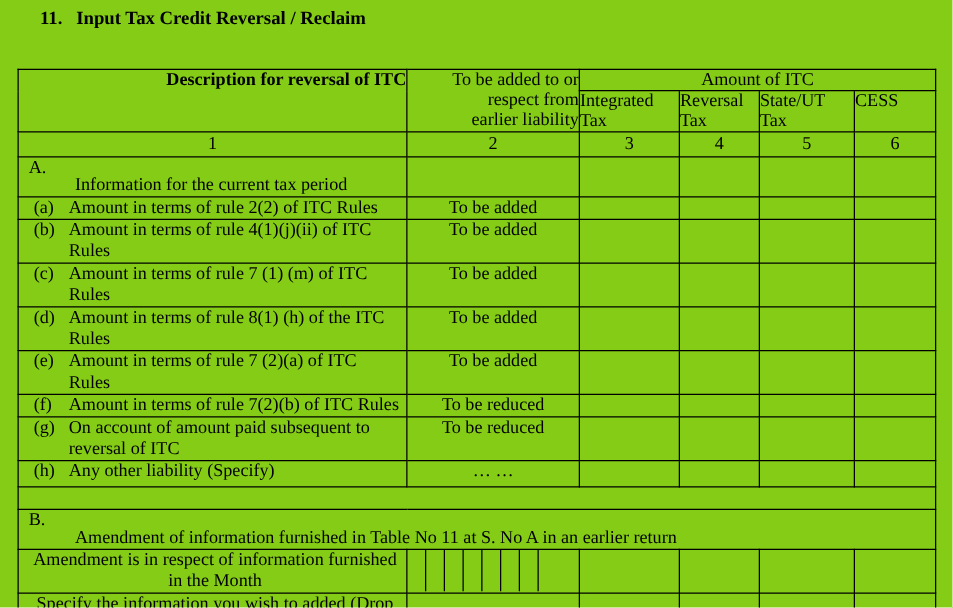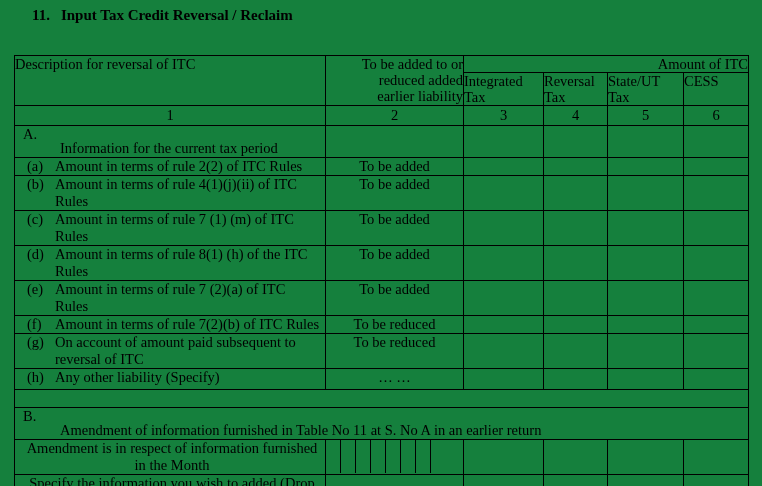--- a/index.html
+++ b/index.html
@@ -3,21 +3,21 @@
 <meta charset="utf-8">
 <style>
   * { box-sizing: border-box; margin: 0; padding: 0; }
   html, body { background: #ffffff; }
   body {
     width: 762px; height: 486px;
     font-family: "Liberation Serif", serif;
     color: #000;
     overflow: hidden;
   }
-  .page { position: relative; width: 762px; height: 486px; background: #15803d; }
+  .page { position: relative; width: 762px; height: 486px; background: #84cc16; }
 
   .doc-title {
     position: absolute; left: 32px; top: 7px;
     font-size: 15px; font-weight: bold;
     white-space: nowrap;
   }
   .doc-title .tnum { display: inline-block; margin-right: 11px; }
 
   table.form {
     position: absolute; left: 14px; top: 55px;
@@ -28,24 +28,24 @@
     line-height: 17px;
   }
   table.form td {
     border: 1px solid #000;
     vertical-align: top;
     padding: 0;
     overflow: hidden;
   }
 
   
-  .hd-desc  { text-align: left; padding-top: 4px; }
+  .hd-desc  { text-align: right; padding-top: 4px; font-weight: bold; }
   .hd-liab  { text-align: right; padding-top: 2px; line-height: 16px; }
   .hd-liab span { display: block; }
-  .hd-amt   { text-align: right; line-height: 16px; }
+  .hd-amt   { text-align: center; line-height: 16px; }
   .hd-tax   { line-height: 16px; padding: 0 2px; }
   .numrow td { text-align: center; line-height: 18px; }
 
   
   .rowflex { display: flex; align-items: flex-start; padding-left: 12px; }
   .rowflex .marker { flex: 0 0 28px; }
   .rowflex .lines { flex: 1; min-width: 0; }
   .rowflex .lines .ln { display: block; }
 
   .secflex { display: flex; align-items: flex-start; padding-left: 8px; }
@@ -79,21 +79,21 @@
       <col style="width:64px">
         <col style="width:76px">
         <col style="width:65px">
     </colgroup>
 
     <tbody>
         <tr style="height:17px">
       <td rowspan="2" class="hd-desc">Description for reversal of ITC</td>
       <td rowspan="2" class="hd-liab">
         <span>To be added to or</span>
-        <span>reduced added</span>
+        <span>respect from</span>
         <span>earlier liability</span>
       </td>
       <td colspan="4" class="hd-amt">Amount of ITC</td>
     </tr>
     <tr style="height:33px">
       <td class="hd-tax">Integrated Tax</td>
       <td class="hd-tax">Reversal Tax</td>
       <td class="hd-tax">State/UT Tax</td>
       <td class="hd-tax">CESS</td>
     </tr>

